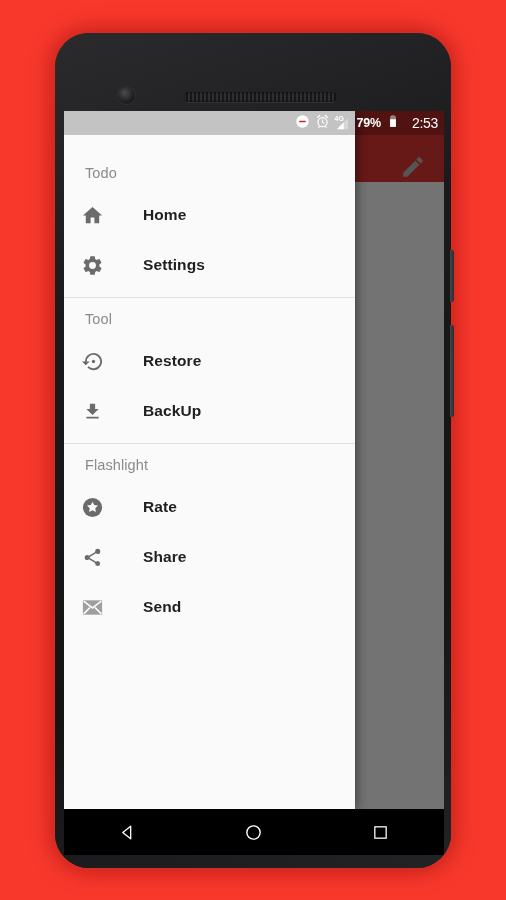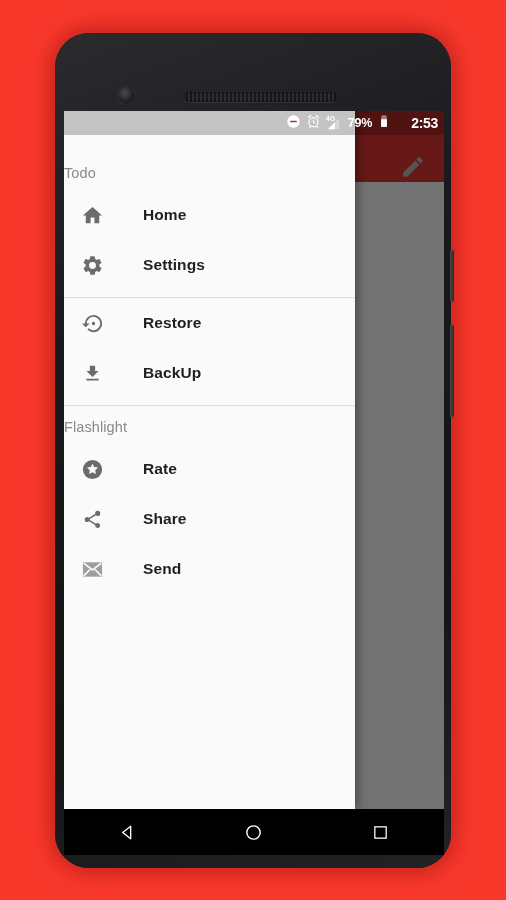--- a/index.html
+++ b/index.html
@@ -156,23 +156,23 @@
   }
   .status-glyph { display: block; }
   #battery-percent {
     font-size: 12.5px;
     font-weight: bold;
     letter-spacing: -.2px;
     margin-left: 2px;
   }
   #status-clock {
     font-size: 14px;
-    font-weight: bold;
+    font-weight: normal;
     letter-spacing: -.3px;
-    margin-left: 15px;
+    margin-left: 7px;
   }
   #signal-stack {
     position: relative;
     width: 15px;
     height: 15px;
   }
   #network-type-label {
     position: absolute;
     left: 0; top: -1px;
     font-size: 7px;
@@ -200,21 +200,21 @@
     overflow: hidden;
   }
   #drawer-status-spacer {
     height: 41px;
     background: #FAFAFA;
   }
   .drawer-section { padding: 0; }
   .section-header {
     font-size: 14.5px;
     color: #8a8a8a;
-    padding: 13px 0 9px 0;
+    padding: 13px 0 9px 21px;
     letter-spacing: .1px;
   }
   .drawer-item {
     display: flex;
     align-items: center;
     height: 50px;
     padding-left: 16px;
     box-sizing: border-box;
   }
   .item-icon {
@@ -309,20 +309,21 @@
               <path fill="currentColor" d="M19.14 12.94a7.07 7.07 0 0 0 0-1.88l2.03-1.58a.5.5 0 0 0 .12-.62l-1.92-3.32a.5.5 0 0 0-.6-.22l-2.39.96a7.3 7.3 0 0 0-1.62-.94l-.36-2.54a.5.5 0 0 0-.5-.42h-3.84a.5.5 0 0 0-.5.42l-.36 2.54c-.59.24-1.13.56-1.62.94l-2.39-.96a.5.5 0 0 0-.6.22L2.71 8.86a.5.5 0 0 0 .12.62l2.03 1.58a7.07 7.07 0 0 0 0 1.88l-2.03 1.58a.5.5 0 0 0-.12.62l1.92 3.32c.13.22.39.3.6.22l2.39-.96c.5.38 1.03.7 1.62.94l.36 2.54c.04.24.25.42.5.42h3.84c.25 0 .46-.18.5-.42l.36-2.54c.59-.24 1.13-.56 1.62-.94l2.39.96c.22.08.47 0 .6-.22l1.92-3.32a.5.5 0 0 0-.12-.62l-2.03-1.58zM12 15.6A3.6 3.6 0 1 1 15.6 12 3.6 3.6 0 0 1 12 15.6z"></path>
             </svg>
           </span>
           <span class="item-label">Settings</span>
         </div>
       </div>
 
       <div class="section-divider"></div>
 
       <div class="drawer-section">
+        <div class="section-header">Tool</div>
 
         <div class="drawer-item">
           <span class="item-icon">
             <svg viewBox="0 0 24 24" width="23" height="23">
               <path fill="currentColor" d="M13 3a9 9 0 0 0-9 9H1l3.89 3.89.07.14L9 12H6a7 7 0 1 1 2.05 4.95l-1.42 1.42A9 9 0 1 0 13 3z"></path>
               <circle fill="currentColor" cx="13" cy="12" r="1.7"></circle>
             </svg>
           </span>
           <span class="item-label">Restore</span>
         </div>

